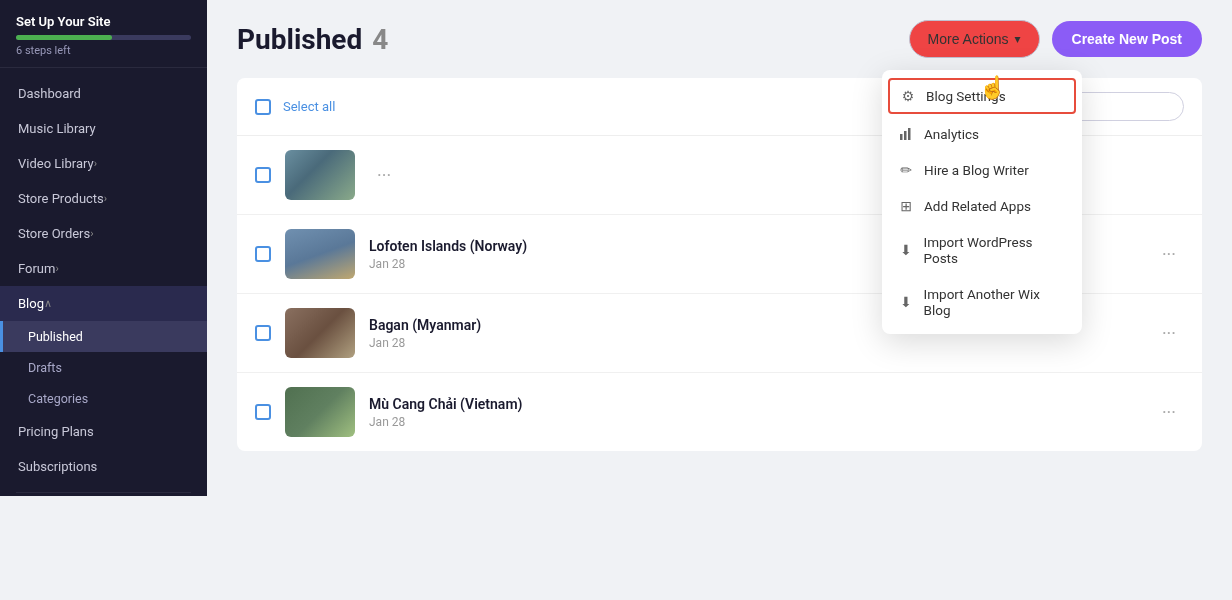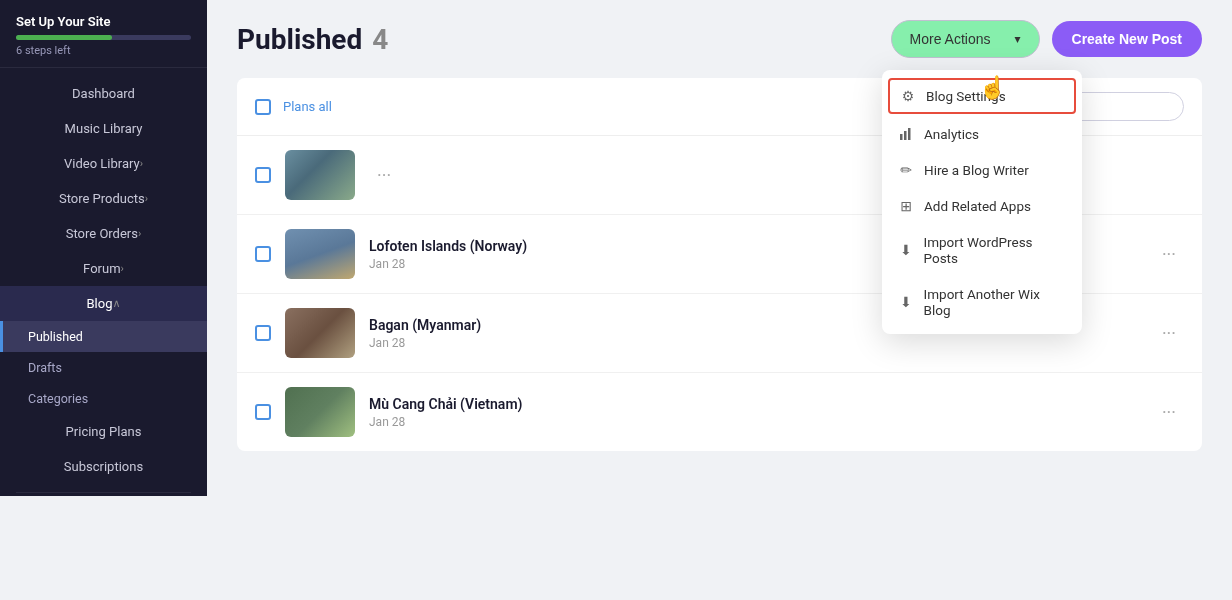--- a/index.html
+++ b/index.html
@@ -42,21 +42,21 @@
       font-size: 11px;
       color: #9898b8;
     }
     .sidebar-nav {
       flex: 1;
       padding: 8px 0;
     }
     .nav-item {
       display: flex;
       align-items: center;
-      justify-content: center;
+      justify-content: flex-start;
       padding: 10px 18px;
       font-size: 13px;
       color: #c8c8d8;
       cursor: pointer;
       transition: background 0.15s;
     }
     .nav-item.active { background: #2a2a4e; color: #fff; }
     .nav-item .chevron { font-size: 11px; color: #888; }
     .nav-sub-item {
       display: flex;
@@ -117,27 +117,27 @@
     .header-actions {
       display: flex;
       align-items: center;
       gap: 12px;
       position: relative;
     }
     .btn-more-actions {
       padding: 10px 18px;
       border: 1.5px solid #c0c0d0;
       border-radius: 24px;
-      background: #86efac;
+      background: #ef4444;
       color: #333;
       font-size: 14px;
       cursor: pointer;
       display: flex;
       align-items: center;
-      gap: 24px;
+      gap: 6px;
     }
     .btn-create {
       padding: 10px 20px;
       border: none;
       border-radius: 24px;
       background: #8b5cf6;
       color: #fff;
       font-size: 14px;
       font-weight: 600;
       cursor: pointer;
@@ -402,21 +402,21 @@
 
       <div class="cursor">☝</div>
     </div>
   </header>
 
   <div class="content">
     <div class="posts-card">
 
       <div class="posts-header">
         <div class="checkbox"></div>
-        <span class="select-all-label">Plans all</span>
+        <span class="select-all-label">Select all</span>
         <input class="search-box" type="text" placeholder="Search" style="">
       </div>
 
       <div class="post-row">
         <div class="checkbox"></div>
         <div class="thumb-causeway post-thumb"></div>
         <span class="post-more">···</span>
       </div>
 
       <div class="post-row">

